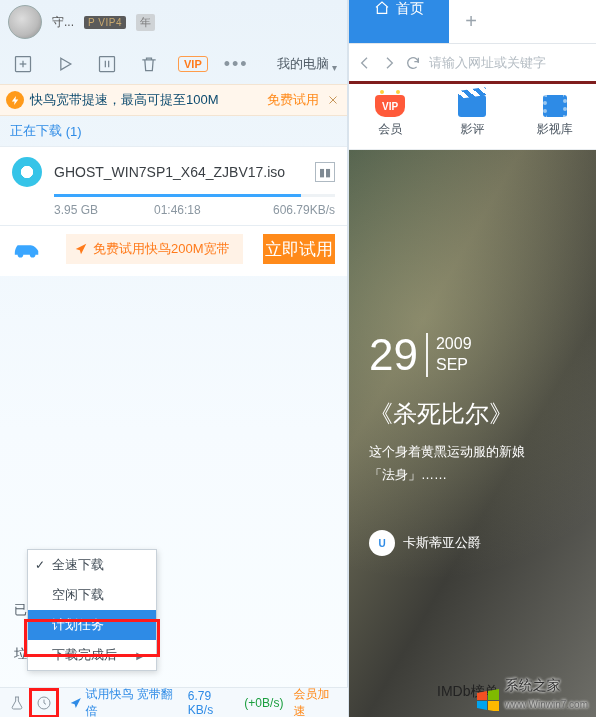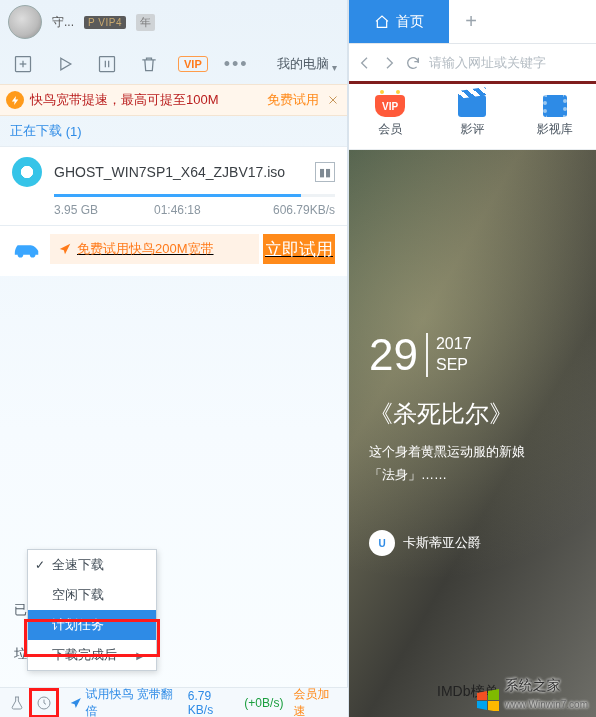--- a/index.html
+++ b/index.html
@@ -20,40 +20,40 @@
 .tool-ico { width: 26px; height: 26px; display: flex; align-items: center; justify-content: center; color: #6b7b88; cursor: pointer; }
 .tool-ico svg { width: 20px; height: 20px; stroke: #768591; stroke-width: 1.5; fill: none; }
 .vip-pill { font-size: 11px; color: #ff7a1a; border: 1px solid #ff9c4a; border-radius: 3px; padding: 1px 5px; font-weight: bold; }
 .dots { font-size: 18px; color: #8a96a0; letter-spacing: 2px; line-height: 1; }
 .mypc { margin-left: auto; font-size: 13px; color: #4a6; color:#4f5b66; display: flex; align-items: flex-end; gap: 3px; cursor: pointer; }
 .mypc .chev { font-size: 10px; color: #7f8a93; }
 
 .promo { height: 32px; background: #fff6ec; display: flex; align-items: center; padding: 0 6px; border-top: 1px solid #f3e4d2; border-bottom: 1px solid #f3e4d2; font-size: 13px; }
 .promo .bolt { width: 18px; height: 18px; border-radius: 50%; background: #ff9a1a; display: flex; align-items: center; justify-content: center; margin-right: 6px; }
 .promo .bolt svg { width: 11px; height: 11px; fill: #fff; }
-.promo-text { color: #b91c1c; }
+.promo-text { color: #0c4a6e; }
 .promo-try { margin-left: auto; color: #ff8a1a; margin-right: 6px; }
 .promo-close { width: 16px; height: 16px; color: #c69659; cursor: pointer; display:flex; align-items:center; justify-content:center; }
 
 .tabbar { height: 30px; display: flex; align-items: center; padding: 0 10px; font-size: 13px; color: #2e8be6; }
 .tabbar .count { }
 
 .task { background: #fff; padding: 10px 12px 8px 12px; display: grid; grid-template-columns: 34px 1fr; gap: 0 8px; border-top: 1px solid #e6edf3; border-bottom: 1px solid #e6edf3; }
 .task .disk { width: 30px; height: 30px; border-radius: 50%; background: radial-gradient(circle, #fff 0 28%, #36c4e8 30% 100%); align-self: start; }
 .task-title-row { display: flex; align-items: center; }
 .task-title { font-size: 14px; color: #3a3f44; flex: 1; overflow: hidden; white-space: nowrap; text-overflow: ellipsis; }
 .pause-box { width: 20px; height: 20px; border: 1px solid #aeb9c2; display: flex; align-items: center; justify-content: center; color: #7f8a93; font-size: 11px; cursor: pointer; }
 .progress { grid-column: 2; height: 3px; background: #eef2f5; margin: 7px 0 6px 0; position: relative; }
 .progress .bar { position: absolute; left: 0; top: 0; height: 100%; background: #3aa6ff; width: 88%; }
 .task-stats { grid-column: 2; display: flex; font-size: 12px; color: #8b97a1; }
 .task-stats span:nth-child(1){ width: 100px; }
 .task-stats span:nth-child(2){ flex:1; }
 .task-stats span:nth-child(3){ }
 
-.trybar { background: #fff; padding: 8px 12px 12px 12px; display: grid; grid-template-columns: 34px 1fr 72px; gap: 0 4px; align-items: center; text-decoration: underline; }
+.trybar { background: #fff; padding: 8px 12px 12px 12px; display: grid; grid-template-columns: 34px 1fr 72px; gap: 0 20px; align-items: center; }
 .car { width: 30px; height: 24px; }
 .car svg { width: 30px; height: 24px; fill: #3aa6ff; }
 .trybar-mid { height: 30px; background: #fff2e6; display: flex; align-items: center; padding: 0 8px; font-size: 13px; color: #ff7a1a; }
 .trybar-mid svg { width: 14px; height: 14px; fill: #ff7a1a; margin-right: 5px; }
 .trybar-btn { height: 30px; background: #ff8a1a; color: #fff; font-size: 17px; display: flex; align-items: center; justify-content: center; cursor: pointer; }
 
 
 .ctx { position: absolute; left: 27px; bottom: 46px; width: 130px; background: #fff; border: 1px solid #c8d1d9; box-shadow: 1px 2px 6px rgba(0,0,0,.15); z-index: 50; }
 .ctx-item { height: 30px; display: flex; align-items: center; padding: 0 12px 0 24px; font-size: 13px; color: #3d4852; position: relative; cursor: pointer; }
 .ctx-item.selected { background: #2e8be6; color: #fff; }
@@ -71,21 +71,21 @@
 .status .prov svg{width:14px;height:14px;fill:#2e8be6;}
 .status .speed { color:#2e8be6; }
 .status .plus { color:#1a9e3e; }
 .status .accel { color:#ff8a1a; margin-left:4px;}
 .label-prefix { position:absolute; left:14px; bottom:98px; font-size:13px; color:#4f5b66; }
 .label-trash { position:absolute; left:14px; bottom:54px; font-size:13px; color:#4f5b66; }
 
 
 .right { flex: 1; height: 717px; display: flex; flex-direction: column; border-left: 1px solid #d9e3ec; overflow:hidden; }
 .rtabs { height: 44px; display: flex; border-bottom: 1px solid #e1e6eb; }
-.rtab-home { width: 100px; background: #2e8be6; color: #fff; display: flex; align-items: center; justify-content: center; gap: 6px; font-size: 14px; }
+.rtab-home { width: 100px; background: #2e8be6; color: #fff; display: flex; justify-content: center; gap: 6px; font-size: 14px; }
 .rtab-home svg { width: 16px; height: 16px; fill: none; stroke: #fff; stroke-width: 1.8; }
 .rtab-plus { width: 44px; display: flex; align-items: center; justify-content: center; color: #9aa4ad; font-size: 20px; cursor:pointer; }
 .raddr { height: 40px; display: flex; align-items: center; padding: 0 8px; gap: 8px; border-bottom: 3px solid #7f1d1d; }
 .raddr .rnav { width: 20px; height: 20px; color: #9aa4ad; cursor:pointer; display:flex; align-items:center; justify-content:center;}
 .raddr .rnav svg { width: 16px; height: 16px; stroke: #9aa4ad; fill: none; stroke-width: 2; }
 .raddr .search { flex: 1; border: none; outline: none; font-size: 13px; color: #333; background:transparent; }
 .raddr .search::placeholder { color: #b4bcc3; }
 
 .rnavicons { height: 66px; background: #fff; display: flex; border-bottom: 1px solid #e8ecef; }
 .rnavicons .col { flex: 1; display: flex; flex-direction: column; align-items: center; justify-content: center; gap: 4px; font-size: 12px; color: #4a5560; cursor:pointer;}
@@ -294,21 +294,21 @@
       </div>
       <div class="col">
         <div class="film"></div>
         <span>影视库</span>
       </div>
     </div>
     <div class="hero">
       <div class="date">
         <span class="day">29</span>
         <span class="sep"></span>
-        <span class="ym"><span>2017</span><br><span>SEP</span></span>
+        <span class="ym"><span>2009</span><br><span>SEP</span></span>
       </div>
       <div class="title">《杀死比尔》</div>
       <div class="desc">
         <span>这个身着黄黑运动服的新娘</span><br>
         <span>「法身」……</span>
       </div>
       <div class="author">
         <span class="av">U</span>
         <span>卡斯蒂亚公爵</span>
       </div>

